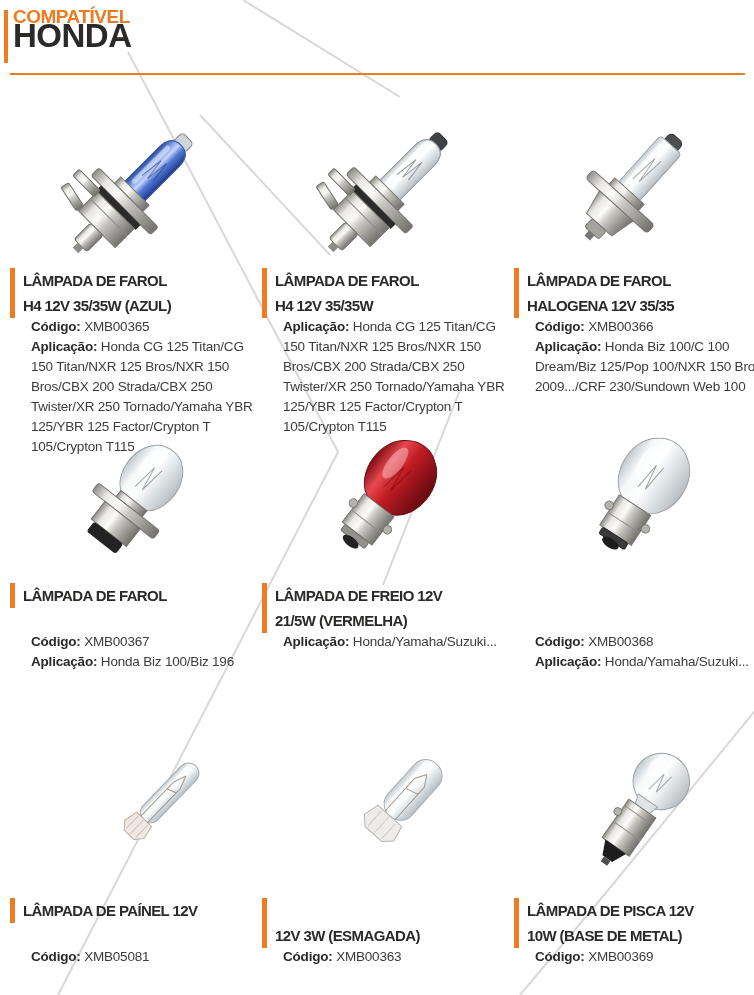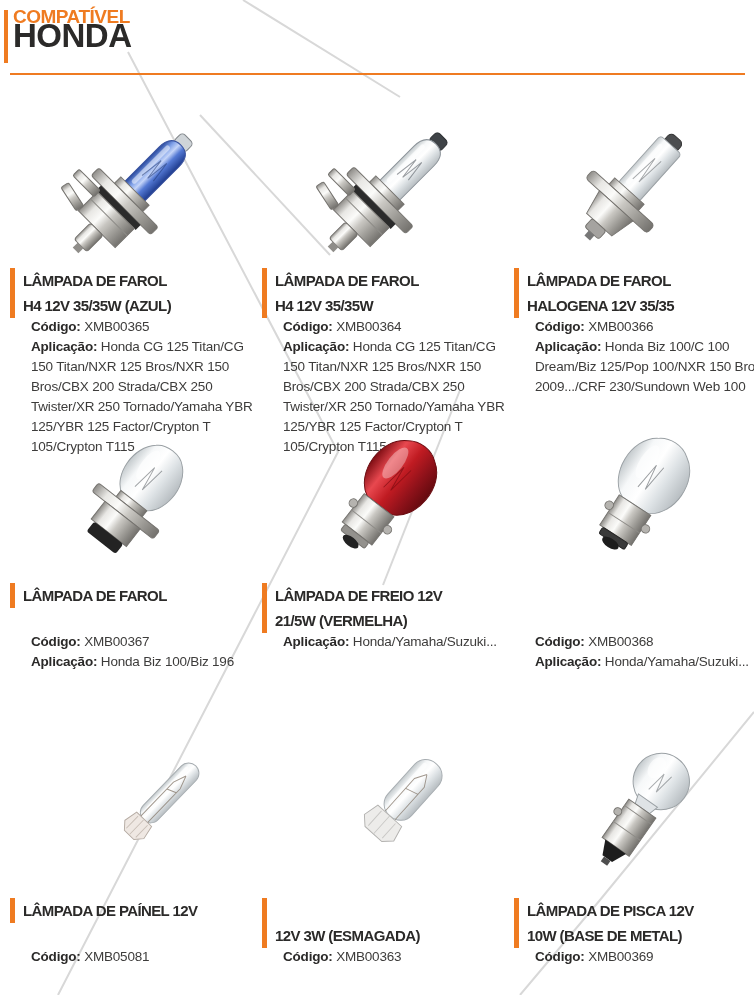--- a/index.html
+++ b/index.html
@@ -132,21 +132,20 @@
       <line x1="34" y1="115" x2="86" y2="115" stroke="#8d8b87"></line>
       <rect x="5" y="102" width="30" height="9" rx="2" fill="url(#gMetal)" stroke="#75736f"></rect>
       <rect x="7" y="119" width="28" height="9" rx="2" fill="url(#gMetal)" stroke="#75736f" transform="rotate(12 7 119)"></rect>
       <rect x="51" y="132" width="18" height="23" rx="3" fill="url(#gMetal)" stroke="#75736f"></rect>
       <rect x="56" y="155" width="8" height="7" fill="#8f8d89"></rect>
     </g>
   </svg>
   <h2 class="title"><span>LÂMPADA DE FAROL</span><br>
     <span>H4 12V 35/35W</span></h2>
   <div class="meta">
-    <div><b>Código:</b> <span>XMB00364</span></div>
     <div><b>Aplicação:</b> <span>Honda CG 125 Titan/CG 150 Titan/NXR 125 Bros/NXR 150 Bros/CBX 200 Strada/CBX 250 Twister/XR 250 Tornado/Yamaha YBR 125/YBR 125 Factor/Crypton T 105/Crypton T115</span></div>
   </div>
 </section>
 
 <section class="card" style="left:514px;top:95px;">
   <svg class="bulb" style="left:51px;top:21px;width:120px;height:160px;transform:rotate(42deg);" viewBox="0 0 120 170">
     <g stroke-width="1">
       <rect x="51" y="2" width="18" height="15" rx="5" fill="#4c4e50" stroke="#333"></rect>
       <rect x="45" y="12" width="30" height="68" rx="4" fill="url(#gGlass)" stroke="#9aa0a4"></rect>
       <rect x="50" y="18" width="5" height="56" rx="2.5" fill="#fff" opacity=".6"></rect>

